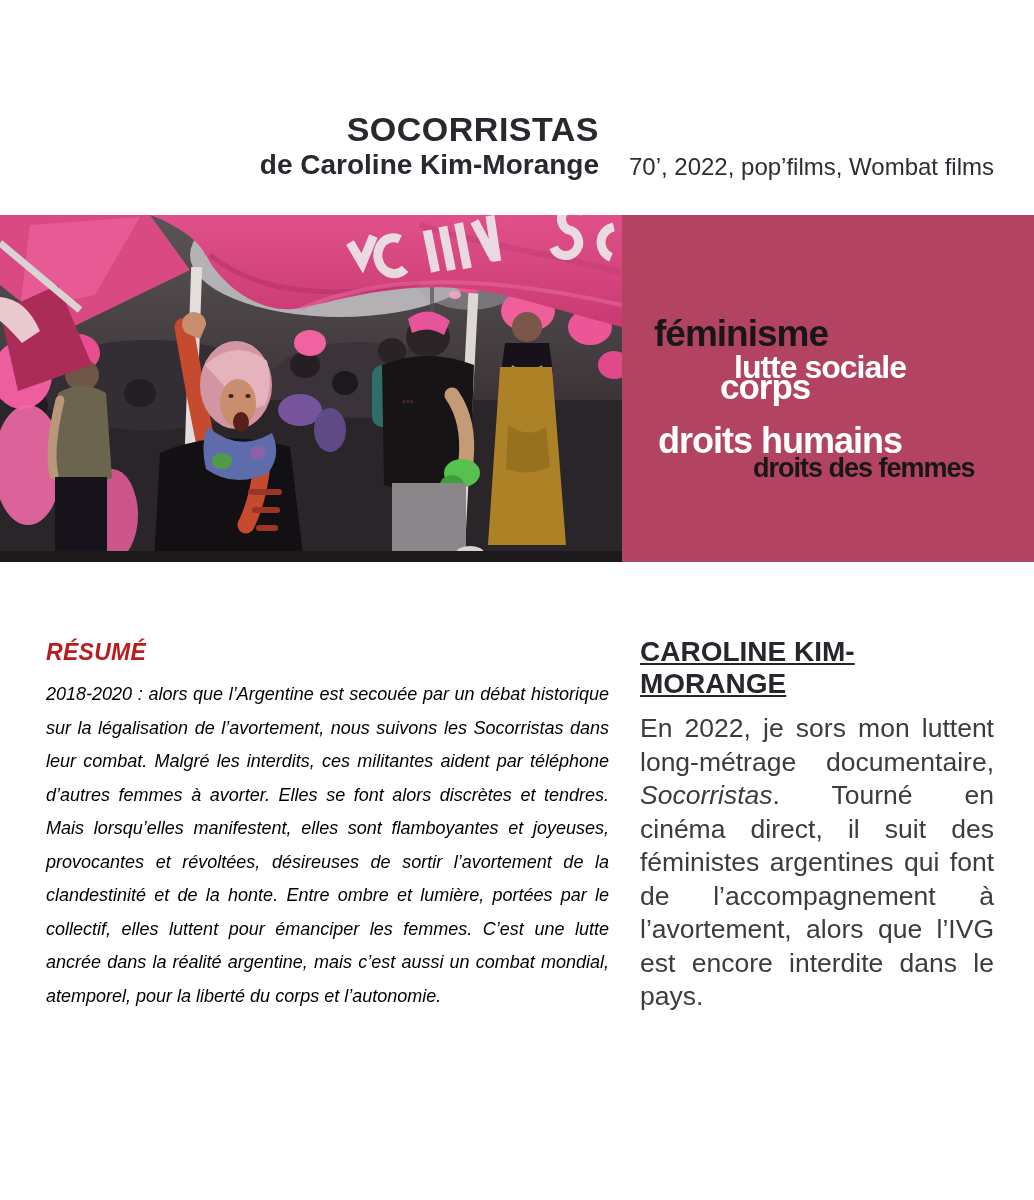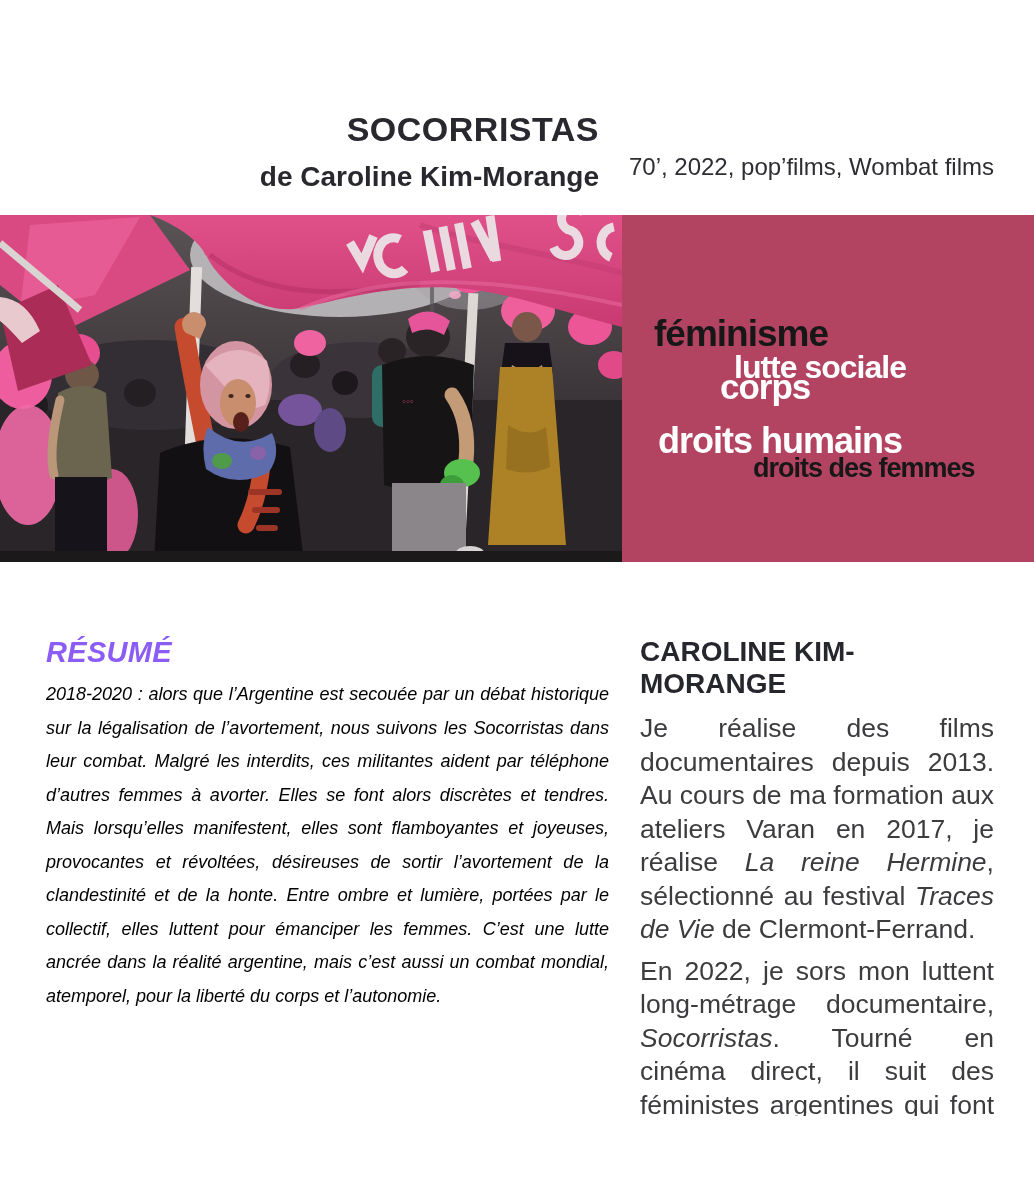--- a/index.html
+++ b/index.html
@@ -3,21 +3,21 @@
 <meta charset="utf-8">
 <style>
   html,body{margin:0;padding:0;background:#ffffff;}
   .page{
     position:relative;width:1034px;height:1116px;background:#ffffff;overflow:hidden;
     font-family:"Liberation Sans","DejaVu Sans",sans-serif;color:#3e3e41;
   }
   
   .title-block{position:absolute;top:110px;right:435px;text-align:right;color:#28282e;}
   .film-title{margin:0;font-size:34px;line-height:38px;font-weight:bold;letter-spacing:.5px;}
-  .film-director{font-size:28px;line-height:33px;font-weight:bold;margin-top:12px;}
+  .film-director{font-size:28px;line-height:33px;font-weight:bold;}
   .film-meta{
     position:absolute;top:152px;right:40px;font-size:24px;line-height:30px;
     color:#2d2d33;
   }
   
   .hero{position:absolute;top:215px;left:0;width:1034px;height:347px;}
   .photo{position:absolute;left:0;top:0;width:622px;height:347px;overflow:hidden;}
   .photo svg{display:block;}
   .theme-block{position:absolute;left:622px;top:0;width:412px;height:347px;background:#b24462;}
   .tag{position:absolute;font-weight:bold;letter-spacing:-1px;white-space:nowrap;line-height:1;}
@@ -26,25 +26,25 @@
   .tag-1{left:32px;top:100px;font-size:37px;}
   .tag-2{left:112px;top:136px;font-size:32px;}
   .tag-3{left:98px;top:154px;font-size:35px;}
   .tag-4{left:85px;top:177px;font-size:47px;}
   .tag-5{left:36px;top:208px;font-size:36px;}
   .tag-6{left:131px;top:240px;font-size:27px;}
   
   .col-left{position:absolute;left:46px;top:636px;width:563px;}
   .col-right{position:absolute;left:640px;top:636px;width:354px;}
   .resume-heading{
-    margin:0 0 10px 0;font-size:29px;line-height:32px;font-weight:bold;font-style:italic;
-    color:#8b5cf6;letter-spacing:.3px;
+    margin:0 0 10px 0;font-size:23px;line-height:32px;font-weight:bold;font-style:italic;
+    color:#b91c1c;letter-spacing:.3px;
   }
   .bio-heading{
-    margin:0 0 12px 0;font-size:28px;line-height:32px;font-weight:bold;color:#26262d;
+    margin:0 0 12px 0;font-size:28px;line-height:32px;font-weight:bold;color:#26262d;text-decoration:underline;
   }
   .resume-text{
     margin:0;font-size:18px;line-height:33.5px;font-style:italic;text-align:justify;
     color:#000000;
   }
   .bio-p{margin:0 0 8px 0;font-size:26.5px;line-height:33.5px;text-align:justify;color:#3c3c3f;}
   .bio-p i{font-style:italic;}
 </style>
 </head>
 <body>
@@ -198,18 +198,17 @@
   </section>
 
   <main>
     <section class="col-left">
       <h2 class="resume-heading">RÉSUMÉ</h2>
       <p class="resume-text">2018-2020 : alors que l’Argentine est secouée par un débat historique sur la légalisation de l’avortement, nous suivons les Socorristas dans leur combat. Malgré les interdits, ces militantes aident par téléphone d’autres femmes à avorter. Elles se font alors discrètes et tendres. Mais lorsqu’elles manifestent, elles sont flamboyantes et joyeuses, provocantes et révoltées, désireuses de sortir l’avortement de la clandestinité et de la honte. Entre ombre et lumière, portées par le collectif, elles luttent pour émanciper les femmes. C’est une lutte ancrée dans la réalité argentine, mais c’est aussi un combat mondial, atemporel, pour la liberté du corps et l’autonomie.</p>
     </section>
 
     <aside class="col-right">
       <h2 class="bio-heading">CAROLINE KIM-MORANGE</h2>
-      <p class="bio-p"><span>Je réalise des films documentaires depuis 2013. Au cours de ma formation aux ateliers Varan en 2017, je réalise </span><i>La reine Hermine</i><span>, sélectionné au festival </span><i>Traces de Vie</i><span> de Clermont-Ferrand.</span></p>
       <p class="bio-p"><span>En 2022, je sors mon luttent long-métrage documentaire, </span><i>Socorristas</i><span>. Tourné en cinéma direct, il suit des féministes argentines qui font de l’accompagnement à l’avortement, alors que l’IVG est encore interdite dans le pays.</span></p>
     </aside>
   </main>
 
 </div>
 
 </body></html>

